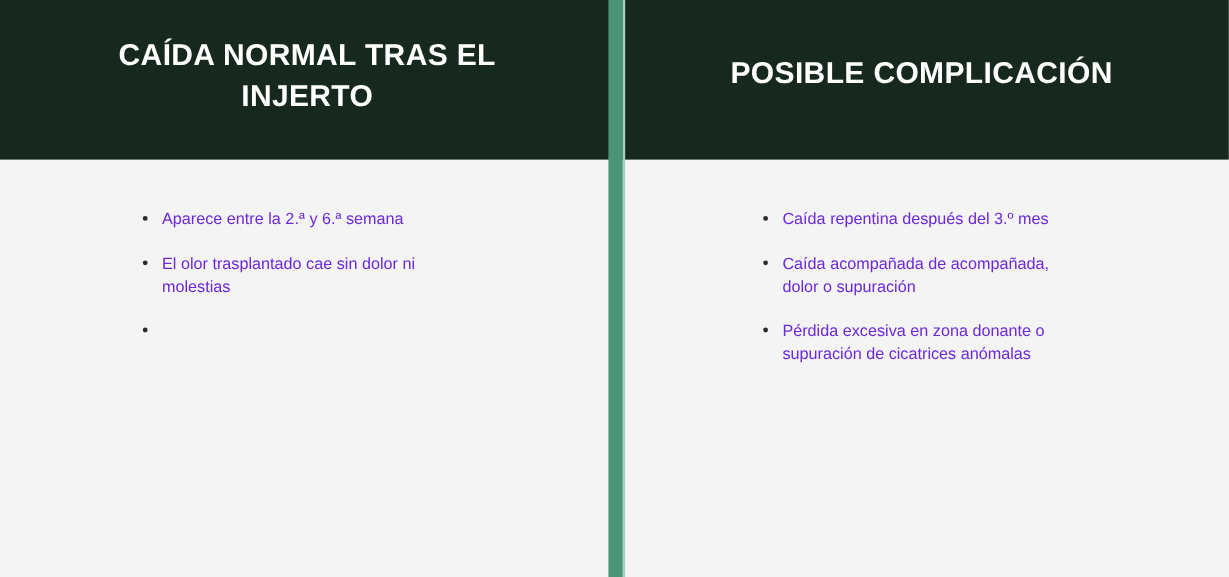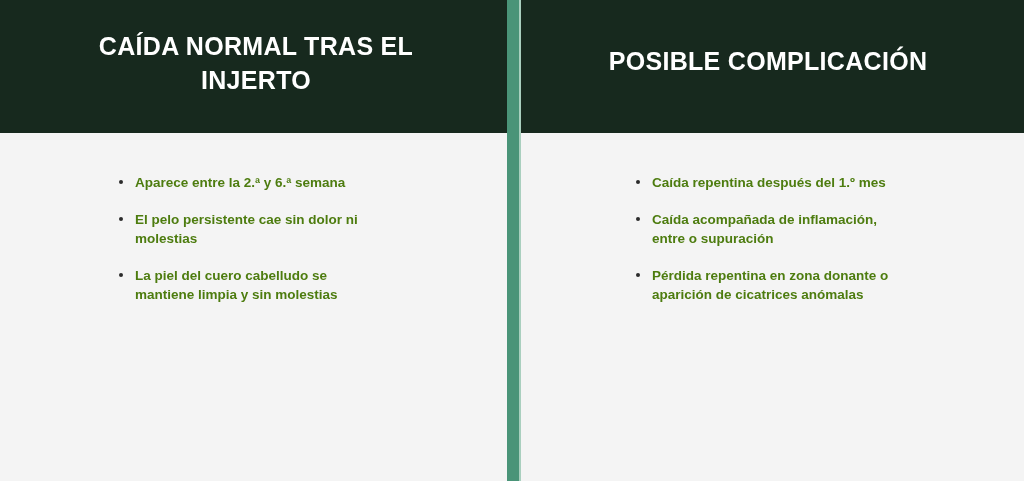--- a/index.html
+++ b/index.html
@@ -87,24 +87,24 @@
     list-style: none;
     margin: 0;
     padding: 0;
     max-width: 268px;
   }
 
   .bullet-item {
     position: relative;
     padding-left: 17px;
     margin-bottom: 18px;
-    color: #4d7c0f;
+    color: #6d28d9;
     font-size: 13.5px;
     line-height: 19px;
-    font-weight: 700;
+    font-weight: 400;
   }
 
   .bullet-item:last-child {
     margin-bottom: 0;
   }
 
   .bullet-dot {
     position: absolute;
     left: 1px;
     top: 7px;
@@ -149,42 +149,41 @@
   <div class="body-area">
 
     <div class="body-cell left">
       <ul class="bullet-list">
         <li class="bullet-item">
           <span class="bullet-dot"></span>
           <span>Aparece entre la 2.ª y 6.ª semana</span>
         </li>
         <li class="bullet-item">
           <span class="bullet-dot"></span>
-          <span>El pelo persistente cae sin dolor ni molestias</span>
+          <span>El olor trasplantado cae sin dolor ni molestias</span>
         </li>
         <li class="bullet-item">
           <span class="bullet-dot"></span>
-          <span>La piel del cuero cabelludo se mantiene limpia y sin molestias</span>
         </li>
       </ul>
     </div>
 
     <div class="body-cell right">
       <ul class="bullet-list">
         <li class="bullet-item">
           <span class="bullet-dot"></span>
-          <span>Caída repentina después del 1.º mes</span>
+          <span>Caída repentina después del 3.º mes</span>
         </li>
         <li class="bullet-item">
           <span class="bullet-dot"></span>
-          <span>Caída acompañada de inflamación, entre o supuración</span>
+          <span>Caída acompañada de acompañada, dolor o supuración</span>
         </li>
         <li class="bullet-item">
           <span class="bullet-dot"></span>
-          <span>Pérdida repentina en zona donante o aparición de cicatrices anómalas</span>
+          <span>Pérdida excesiva en zona donante o supuración de cicatrices anómalas</span>
         </li>
       </ul>
     </div>
 
   </div>
 
   <div class="divider"></div>
   <div class="divider-edge"></div>
 
 </div>

